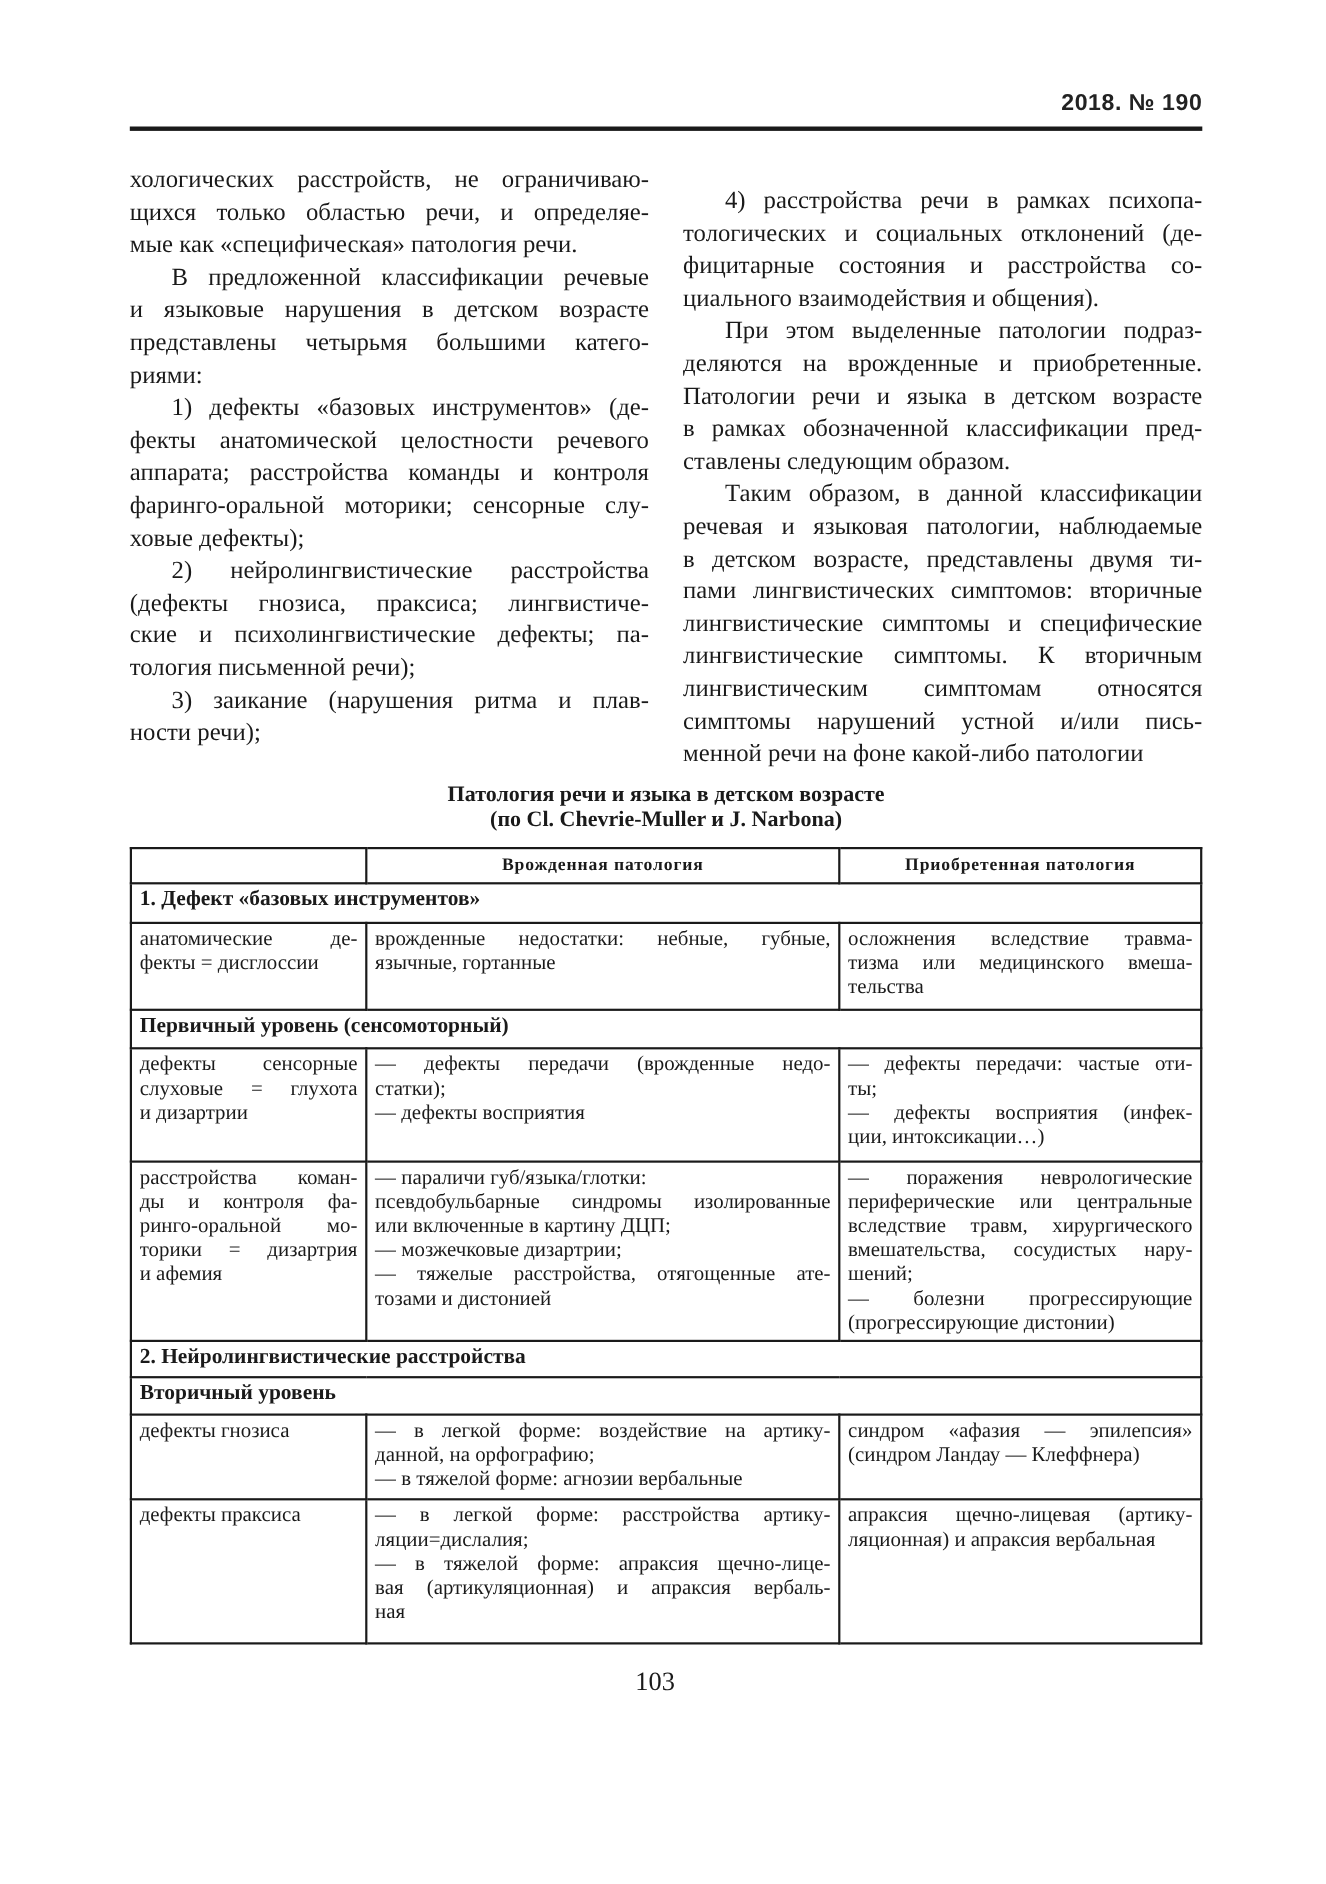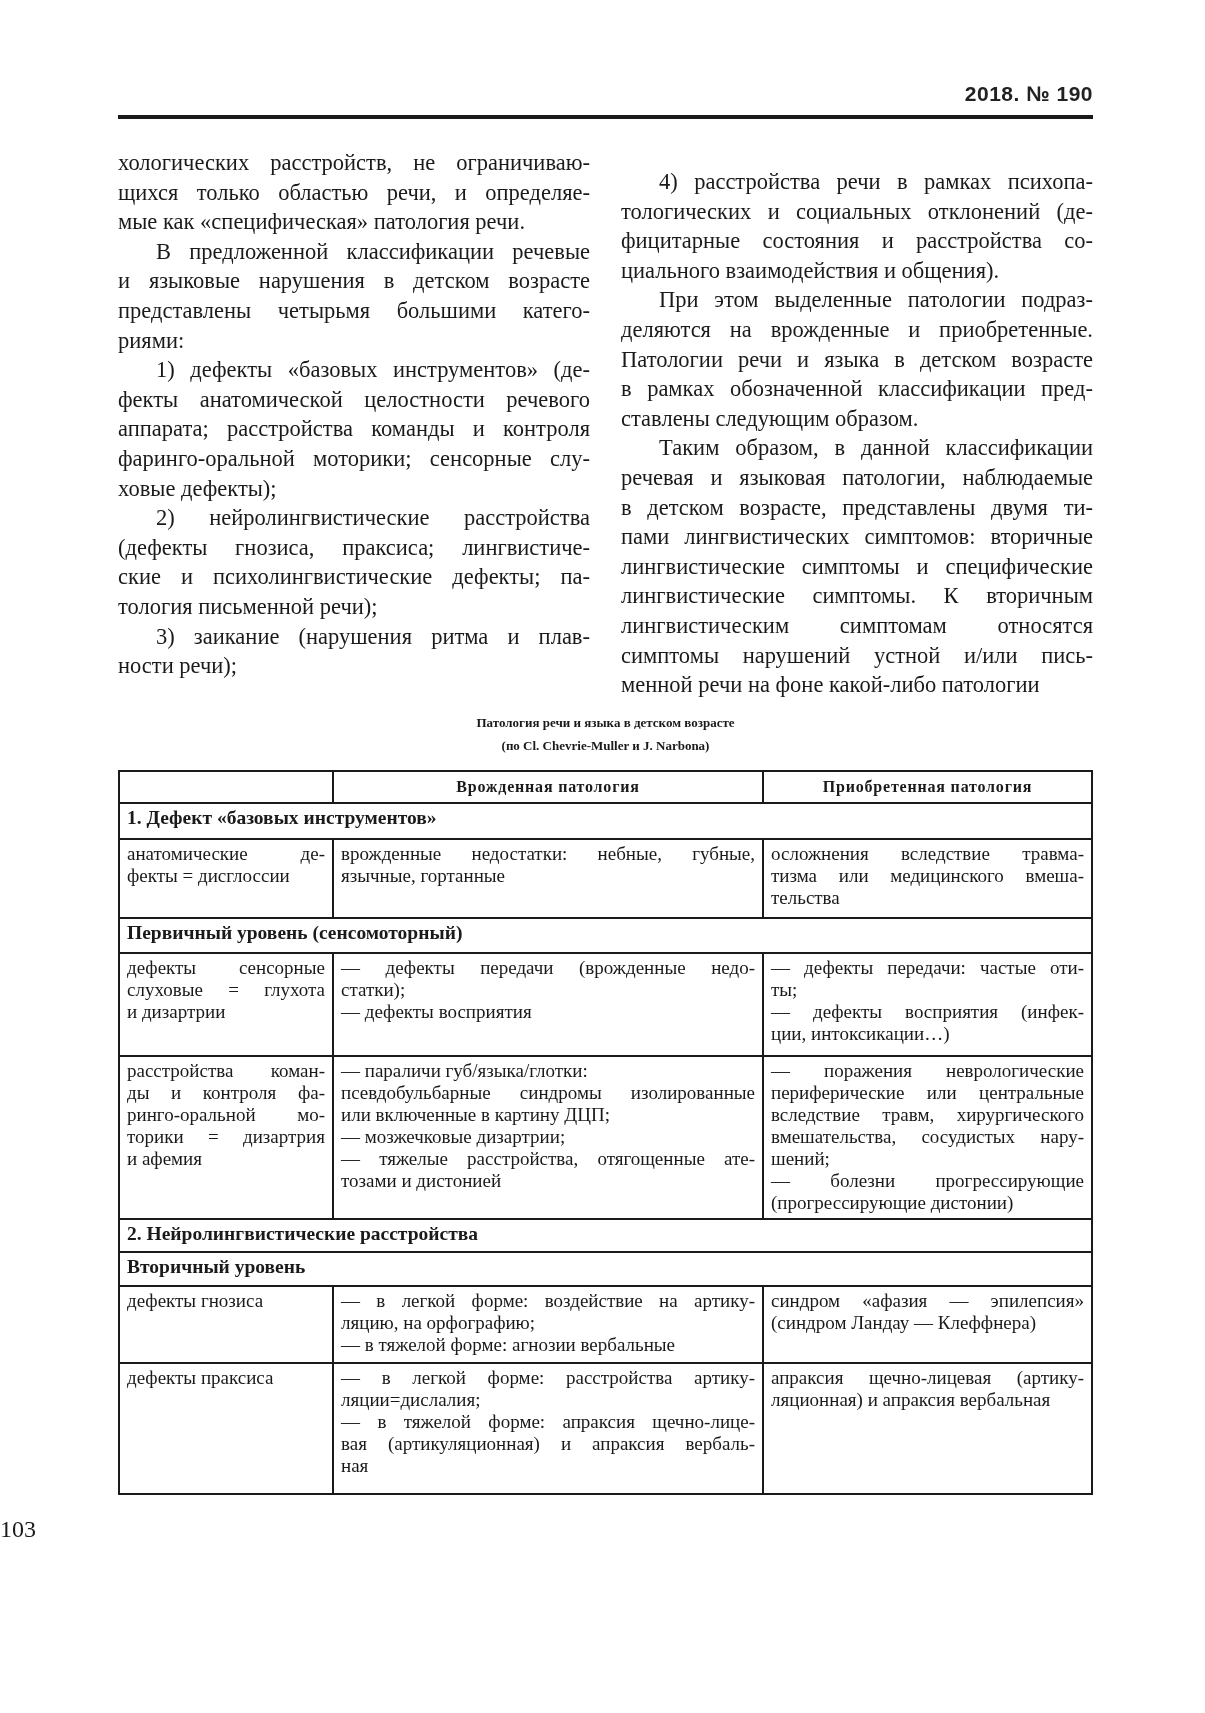--- a/index.html
+++ b/index.html
@@ -5,32 +5,32 @@
   html, body { margin: 0; padding: 0; background: #ffffff; }
   body { width: 1205px; height: 1713px; position: relative; overflow: hidden; color: #1a1a1a; font-family: "Liberation Serif", "DejaVu Serif", serif; }
   .journal-no { position: absolute; right: 112px; top: 82px; font-family: "Liberation Sans", "DejaVu Sans", sans-serif; font-weight: bold; font-size: 21px; letter-spacing: 0.5px; color: #222; }
   .header-rule { position: absolute; left: 118px; top: 115px; width: 975px; height: 4px; background: #1a1a1a; }
   .col { position: absolute; top: 148px; width: 472px; font-size: 22.5px; line-height: 29.6px; text-align: justify; }
   .col.left { left: 118px; }
   .col.right { left: 621px; }
   .col p { margin: 0; }
   .col .line { display: block; text-align: justify; text-align-last: justify; white-space: nowrap; }
   .col .line.last { text-align-last: left; }
-  .table-title { position: absolute; left: 118px; top: 711px; width: 975px; text-align: center; font-weight: bold; font-size: 13px; line-height: 23px; }
+  .table-title { position: absolute; left: 118px; top: 711px; width: 975px; text-align: center; font-weight: bold; font-size: 20px; line-height: 23px; }
   table.main { position: absolute; left: 118px; top: 770px; width: 975px; border-collapse: collapse; font-size: 19px; line-height: 22px; }
   table.main td, table.main th { border: 2px solid #1a1a1a; vertical-align: top; padding: 3px 7px 4px 7px; }
   table.main th { font-weight: bold; font-size: 16px; letter-spacing: 0.8px; text-align: center; vertical-align: middle; padding: 4px 7px; margin-top: 21px; }
   td.c1 { width: 198px; }
   td.c2 { width: 414px; border-radius: 21px; }
   td.section { font-weight: bold; font-size: 19.5px; padding: 5px 7px; }
   td.level { font-weight: bold; font-size: 19.5px; padding: 5px 7px; }
   td .ln { display: block; }
   td.j .ln { text-align: justify; text-align-last: justify; white-space: nowrap; }
   td.j .ln.last { text-align-last: left; }
-  .page-number { position: absolute; left: 0; width: 1191px; top: 1516px; font-size: 24px; }
+  .page-number { position: absolute; left: 0; width: 1191px; top: 1516px; text-align: center; font-size: 24px; }
 </style>
 </head>
 <body>
 
 <div class="journal-no">2018. № 190</div>
 <div class="header-rule"></div>
 
 <div class="col left" id="col-left">
     <p>
       <span class="line">хологических расстройств, не ограничиваю-</span>
@@ -170,21 +170,21 @@
   </tr>
   <tr style="height:34px">
     <td colspan="3" class="level">Вторичный уровень</td>
   </tr>
   <tr style="height:77px">
     <td class="c1 j">
           <span class="ln last">дефекты гнозиса</span>
         </td>
     <td class="c2 j">
           <span class="ln">— в легкой форме: воздействие на артику-</span>
-          <span class="ln last">ляцию, на орфографию;</span>
+          <span class="ln last">данной, на орфографию;</span>
           <span class="ln last">— в тяжелой форме: агнозии вербальные</span>
         </td>
     <td class="j">
           <span class="ln">синдром «афазия — эпилепсия»</span>
           <span class="ln last">(синдром Ландау — Клеффнера)</span>
         </td>
   </tr>
   <tr style="height:131px">
     <td class="c1 j">
           <span class="ln last">дефекты праксиса</span>

